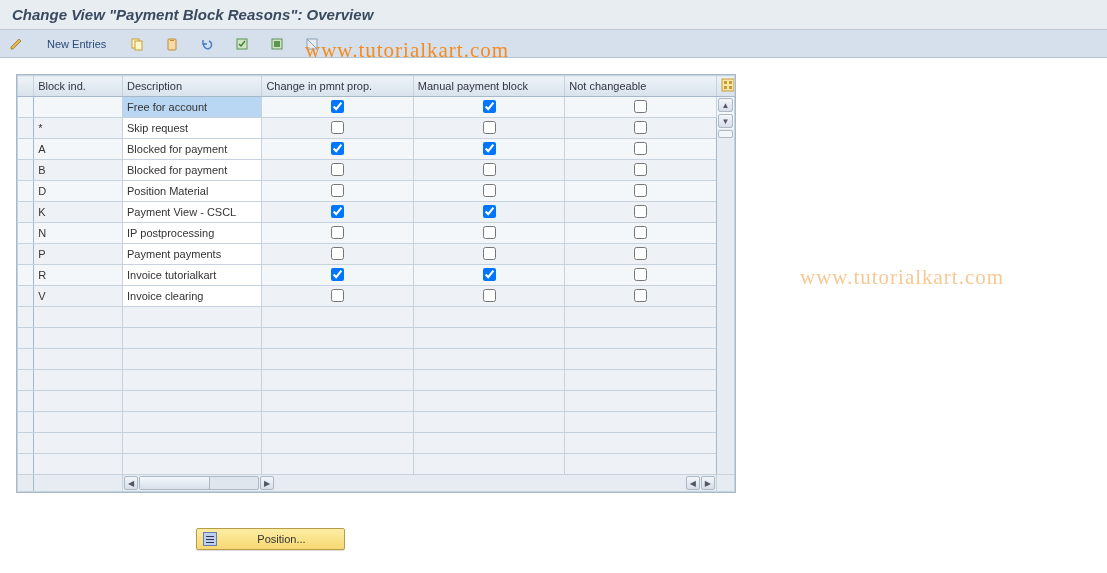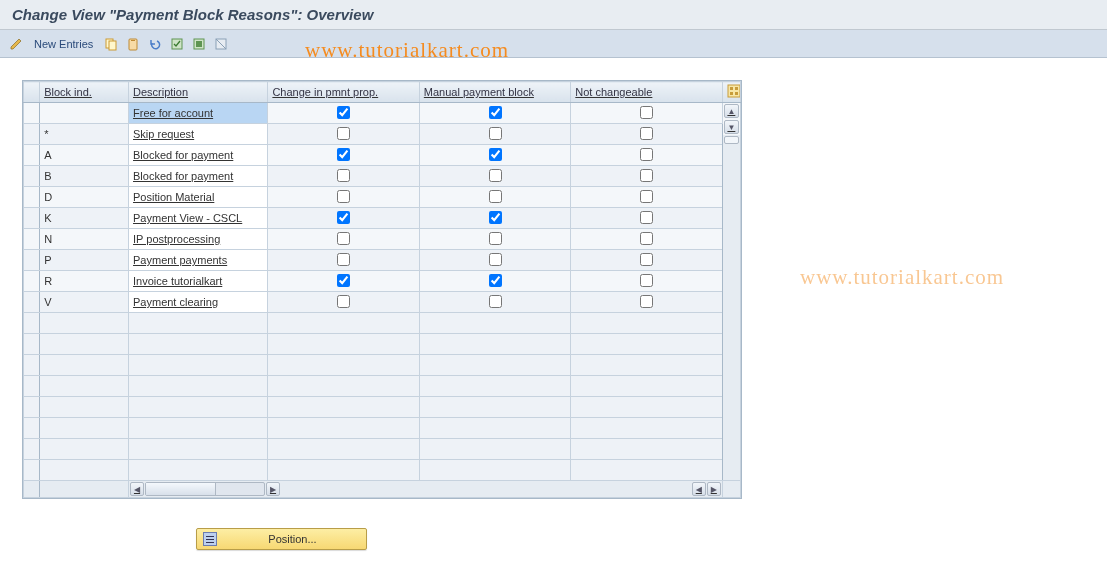--- a/index.html
+++ b/index.html
@@ -21,21 +21,21 @@
       font-weight: bold;
       font-size: 15px;
       color: #3a4a5e;
     }
     .toolbar {
       background: #d6e0ec;
       border-bottom: 1px solid #b5c2d0;
       padding: 4px 8px;
       display: flex;
       align-items: center;
-      gap: 6px;
+      gap: 19px;
       height: 28px;
     }
     .tb-icon {
       width: 16px;
       height: 16px;
       display: inline-flex;
       align-items: center;
       justify-content: center;
       cursor: pointer;
       border: 1px solid transparent;
@@ -61,21 +61,21 @@
       position: absolute;
       top: 265px; left: 800px;
       font-size: 21px;
       color: #f5a24b;
       opacity: 0.6;
       font-family: Georgia, serif;
       letter-spacing: 1px;
       z-index: 50;
       pointer-events: none;
     }
-    .content { padding: 22px; text-decoration: underline; }
+    .content { padding: 16px; }
     .table-wrap {
       border: 1px solid #a7b8c8;
       width: 720px;
       background:#fff;
       position: relative;
     }
     table {
       border-collapse: collapse;
       width: 100%;
       table-layout: fixed;
@@ -134,21 +134,21 @@
     }
     .hscroll-row td { background:#e6ecf2; height:16px; padding:0;}
     .hsc-inner{display:flex; align-items:center; height:16px; gap:1px; padding:0 1px;}
     .hsc-btn{width:14px;height:14px;border:1px solid #aeb8c4;background:linear-gradient(#f2f6fa,#d6dee8);border-radius:2px;display:flex;align-items:center;justify-content:center;font-size:8px;color:#556;cursor:pointer;}
     .hsc-track{flex:0 0 120px;height:14px;border:1px solid #aeb8c4;background:#e0e6ee;border-radius:2px;}
     .hsc-thumb{width:70px;height:12px;background:linear-gradient(#f4f8fc,#d8e0ea);border-right:1px solid #aeb8c4;}
     .right-hsc{margin-left:auto;}
     .position-btn {
       position: absolute;
       top: 528px; left: 196px;
-      width: 171px; height: 22px;
+      width: 149px; height: 22px;
       background: linear-gradient(#fdeea4,#f7d873);
       border: 1px solid #b89d48;
       border-radius:2px;
       display:flex; align-items:center;
       gap:8px;
       padding:0 6px;
       cursor:pointer;
       box-shadow: 0 1px 1px rgba(0,0,0,0.15);
     }
     .position-btn .picon{
@@ -342,21 +342,21 @@
               <span class="desc-text">Invoice tutorialkart</span>
             </td>
             <td style="text-align: center;"><input type="checkbox" checked="" style=""></td>
             <td style="text-align: center;"><input type="checkbox" checked="" style=""></td>
             <td style="text-align: center;"><input type="checkbox" style=""></td>
           </tr>
           <tr class="data-row alt">
             <td class="row-sel"></td>
             <td><input class="ind-input" readonly="" value="V" style=""></td>
             <td class="desc-cell">
-              <span class="desc-text">Payment clearing</span>
+              <span class="desc-text">Invoice clearing</span>
             </td>
             <td style="text-align: center;"><input type="checkbox" style=""></td>
             <td style="text-align: center;"><input type="checkbox" style=""></td>
             <td style="text-align: center;"><input type="checkbox" style=""></td>
           </tr>
           <tr class="empty-row">
             <td class="row-sel"></td>
             <td></td>
             <td></td>
             <td></td>

